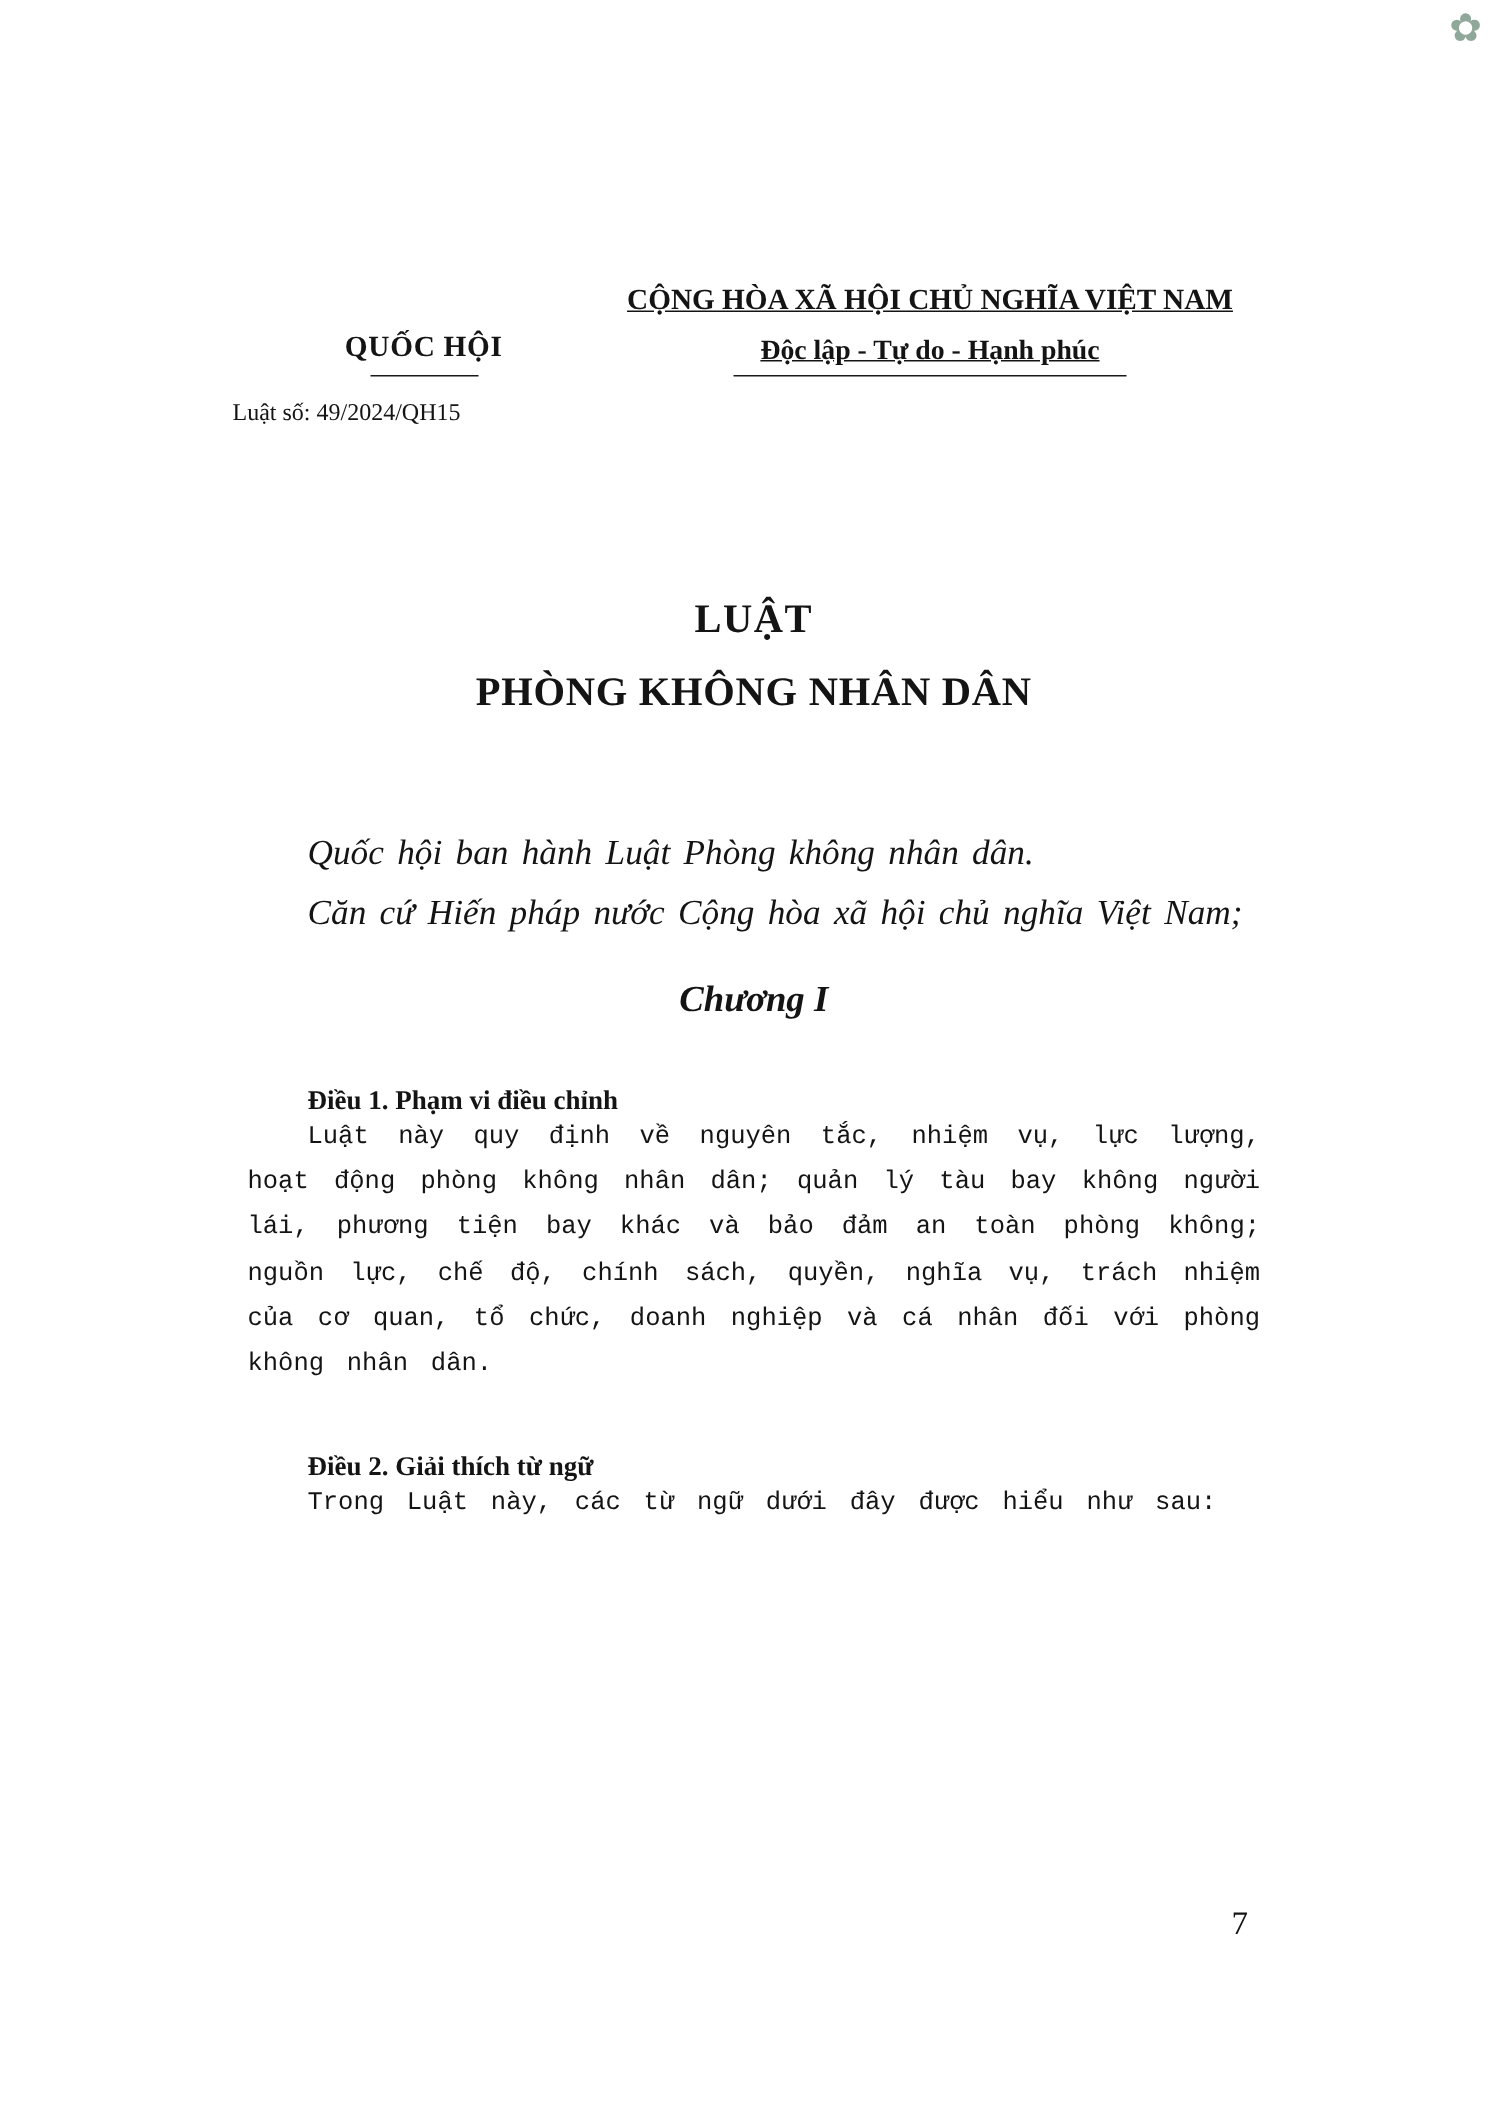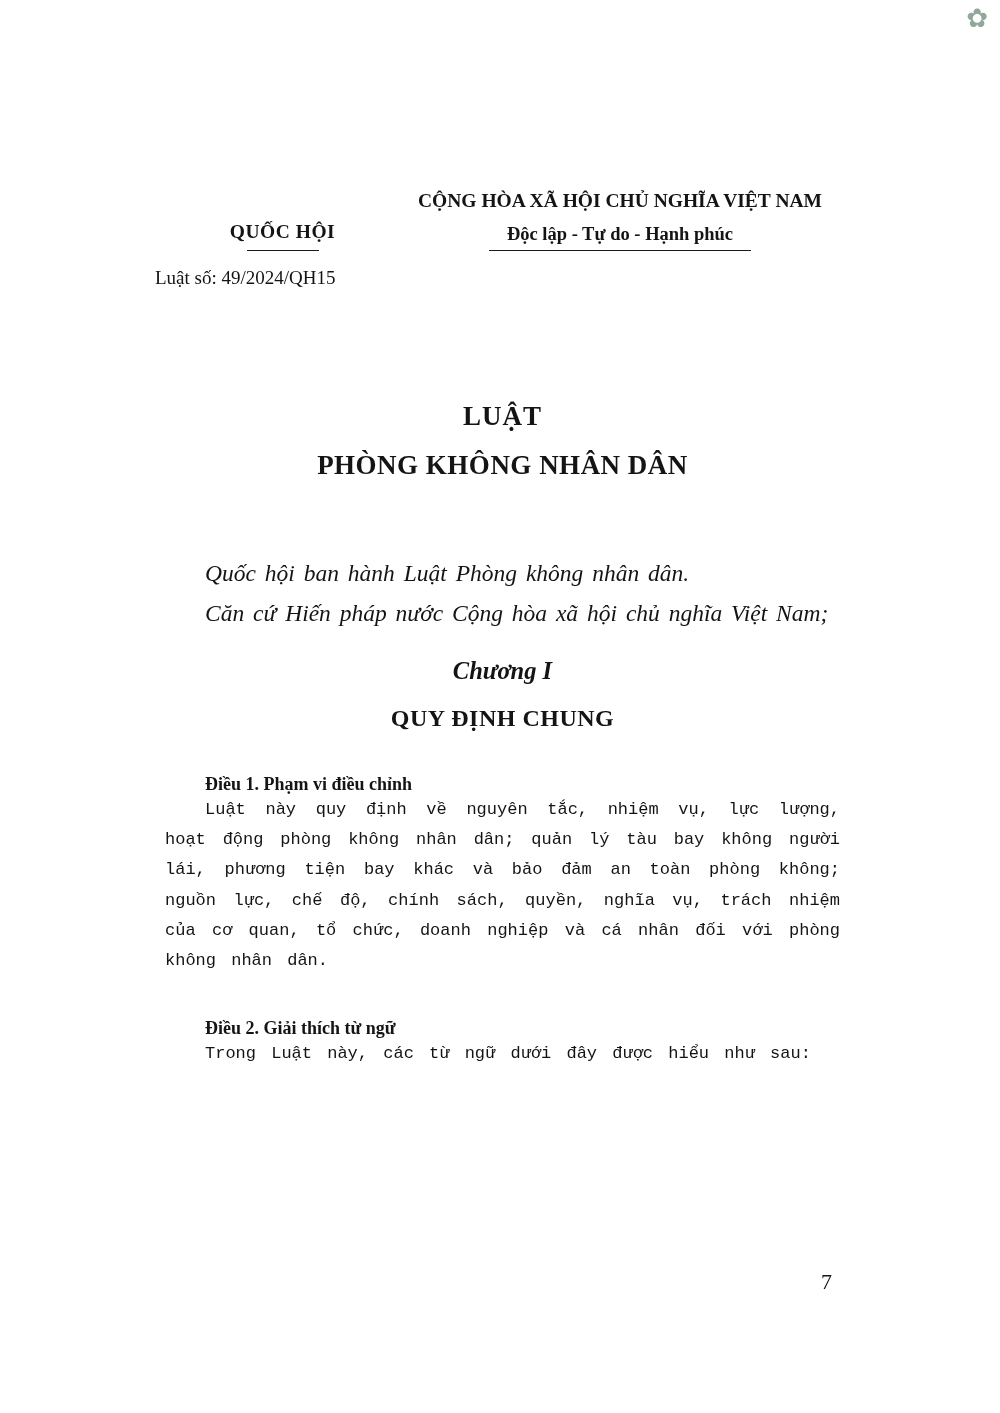--- a/index.html
+++ b/index.html
@@ -32,36 +32,36 @@
     font-weight: bold;
     font-size: 19.5px;
     letter-spacing: 0.5px;
     white-space: nowrap;
   }
   .rule {
     border-top: 1.6px solid #1a1a1a;
     height: 0;
   }
   .header-left .rule { width: 72px; margin: 7px auto 0; }
-  .header-right { flex: 1; text-align: center; }
+  .header-right { flex: 1; text-align: center; text-decoration: underline; }
   .header-right .title {
     font-weight: bold;
     font-size: 19.5px;
     white-space: nowrap;
   }
   .header-right .subtitle {
     font-weight: bold;
     font-size: 18.5px;
     margin-top: 12px;
   }
   .header-right .rule { width: 262px; margin: 5px auto 0; }
   .law-number {
     margin-top: 16px;
     margin-left: -10px;
-    font-size: 19px;
+    font-size: 16px;
   }
   .law-title {
     margin-top: 112px;
     text-align: center;
   }
   .law-title .t1 {
     font-weight: bold;
     font-size: 27px;
     letter-spacing: 1px;
   }
@@ -139,21 +139,20 @@
     <div class="t2">PHÒNG KHÔNG NHÂN DÂN</div>
   </div>
 
   <div class="preamble">
     <p>Quốc hội ban hành Luật Phòng không nhân dân.</p>
     <p>Căn cứ Hiến pháp nước Cộng hòa xã hội chủ nghĩa Việt Nam;</p>
   </div>
 
   <div class="chapter">
     <div class="chap-label">Chương I</div>
-    <div class="chap-title">QUY ĐỊNH CHUNG</div>
   </div>
 
   <div class="article">
     <div class="article-heading">Điều 1. Phạm vi điều chỉnh</div>
     <div class="article-body">Luật này quy định về nguyên tắc, nhiệm vụ, lực lượng, hoạt động phòng không nhân dân; quản lý tàu bay không người lái, phương tiện bay khác và bảo đảm an toàn phòng không; nguồn lực, chế độ, chính sách, quyền, nghĩa vụ, trách nhiệm của cơ quan, tổ chức, doanh nghiệp và cá nhân đối với phòng không nhân dân.</div>
   </div>
 
   <div class="article">
     <div class="article-heading">Điều 2. Giải thích từ ngữ</div>
     <div class="article-body">Trong Luật này, các từ ngữ dưới đây được hiểu như sau:</div>

